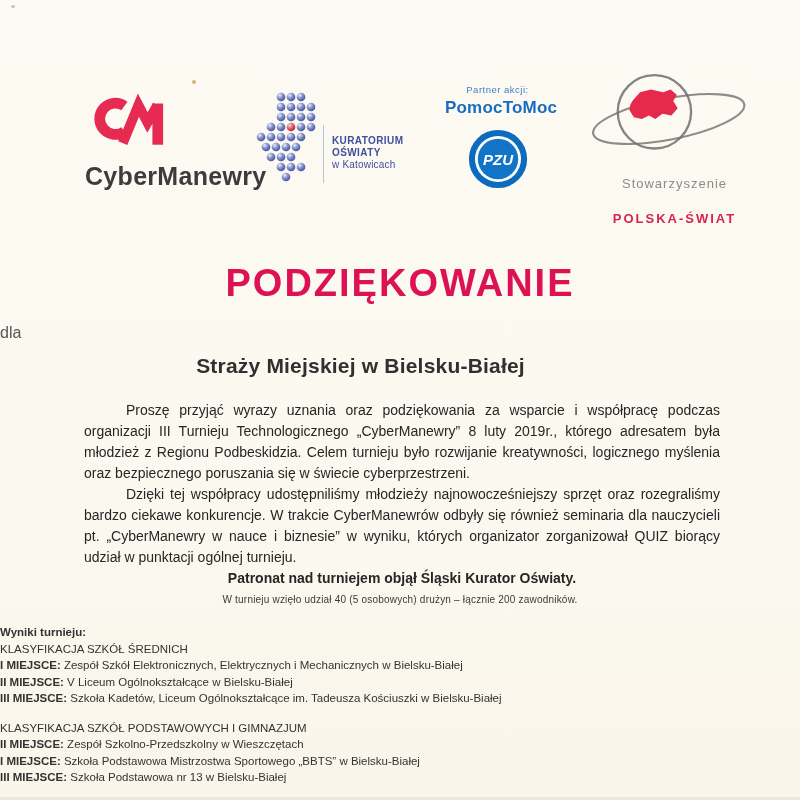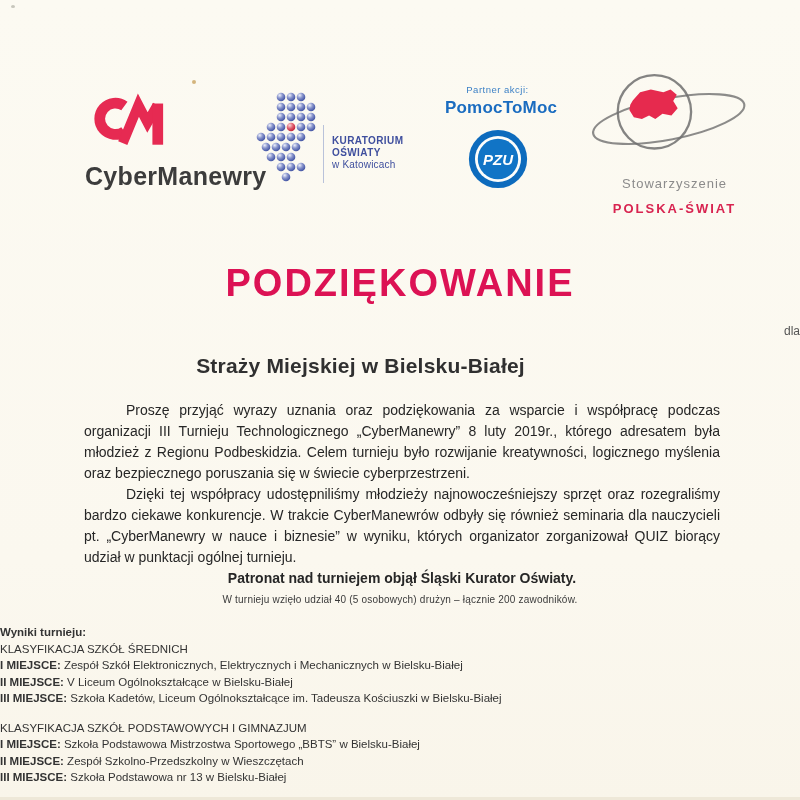--- a/index.html
+++ b/index.html
@@ -29,26 +29,26 @@
   .kur-text{margin-top:26px;font-size:10px;line-height:12px;color:#3f4f9e;font-weight:bold;letter-spacing:.4px;}
   .kur-text .small{font-weight:normal;letter-spacing:.2px;}
 
   .pomoc-logo{position:absolute;left:445px;top:84px;width:105px;text-align:center;}
   .partner{font-size:9.5px;color:#3e82c6;letter-spacing:.5px;}
   .pomoc-word{font-size:17px;font-weight:bold;color:#1a6cc0;margin-top:3px;letter-spacing:.2px;}
   .pzu-wrap{margin-top:10px;}
 
   .ps-logo{position:absolute;left:582px;top:68px;width:185px;text-align:center;}
   .ps-text1{font-size:13px;color:#8b8b8b;letter-spacing:1px;margin-top:2px;}
-  .ps-text2{font-size:13px;color:#d82450;font-weight:bold;letter-spacing:2px;margin-top:10px;}
+  .ps-text2{font-size:13px;color:#d82450;font-weight:bold;letter-spacing:2px;margin-top:20px;}
 
   
   .title{position:absolute;top:262px;width:800px;text-align:center;
     font-size:38px;font-weight:bold;letter-spacing:2px;color:#dc1254;}
-  .dla{position:absolute;top:324px;width:800px;text-align:right;font-size:12px;color:#555;}
+  .dla{position:absolute;top:324px;width:800px;text-align:left;font-size:16px;color:#555;}
   .recipient{position:absolute;top:354px;width:721px;text-align:center;
     font-size:21px;font-weight:bold;color:#303030;letter-spacing:.2px;}
 
   .body-block{position:absolute;left:84px;top:400px;width:636px;
     font-size:14px;line-height:21px;color:#262626;text-align:justify;}
   .body-block p{margin:0;text-indent:42px;}
   .patronage{margin-top:0;text-align:center;font-weight:bold;text-indent:0 !important;}
 
   .stats{position:absolute;top:594px;width:800px;text-align:center;
     font-size:10px;color:#3a3a3a;letter-spacing:.2px;}
@@ -192,26 +192,26 @@
       </div>
       <div>
         <span class="place-label">III MIEJSCE:</span>
         <span>Szkoła Kadetów, Liceum Ogólnokształcące im. Tadeusza Kościuszki w Bielsku-Białej</span>
       </div>
     </div>
 
     <div class="group">
       <div>KLASYFIKACJA SZKÓŁ PODSTAWOWYCH I GIMNAZJUM</div>
       <div>
+        <span class="place-label">II MIEJSCE:</span>
+        <span>Zespół Szkolno-Przedszkolny w Wieszczętach</span>
+      </div>
+      <div>
         <span class="place-label">I MIEJSCE:</span>
         <span>Szkoła Podstawowa Mistrzostwa Sportowego „BBTS” w Bielsku-Białej</span>
       </div>
       <div>
-        <span class="place-label">II MIEJSCE:</span>
-        <span>Zespół Szkolno-Przedszkolny w Wieszczętach</span>
-      </div>
-      <div>
         <span class="place-label">III MIEJSCE:</span>
         <span>Szkoła Podstawowa nr 13 w Bielsku-Białej</span>
       </div>
     </div>
   </div>
 </div>
 
 </body></html>

